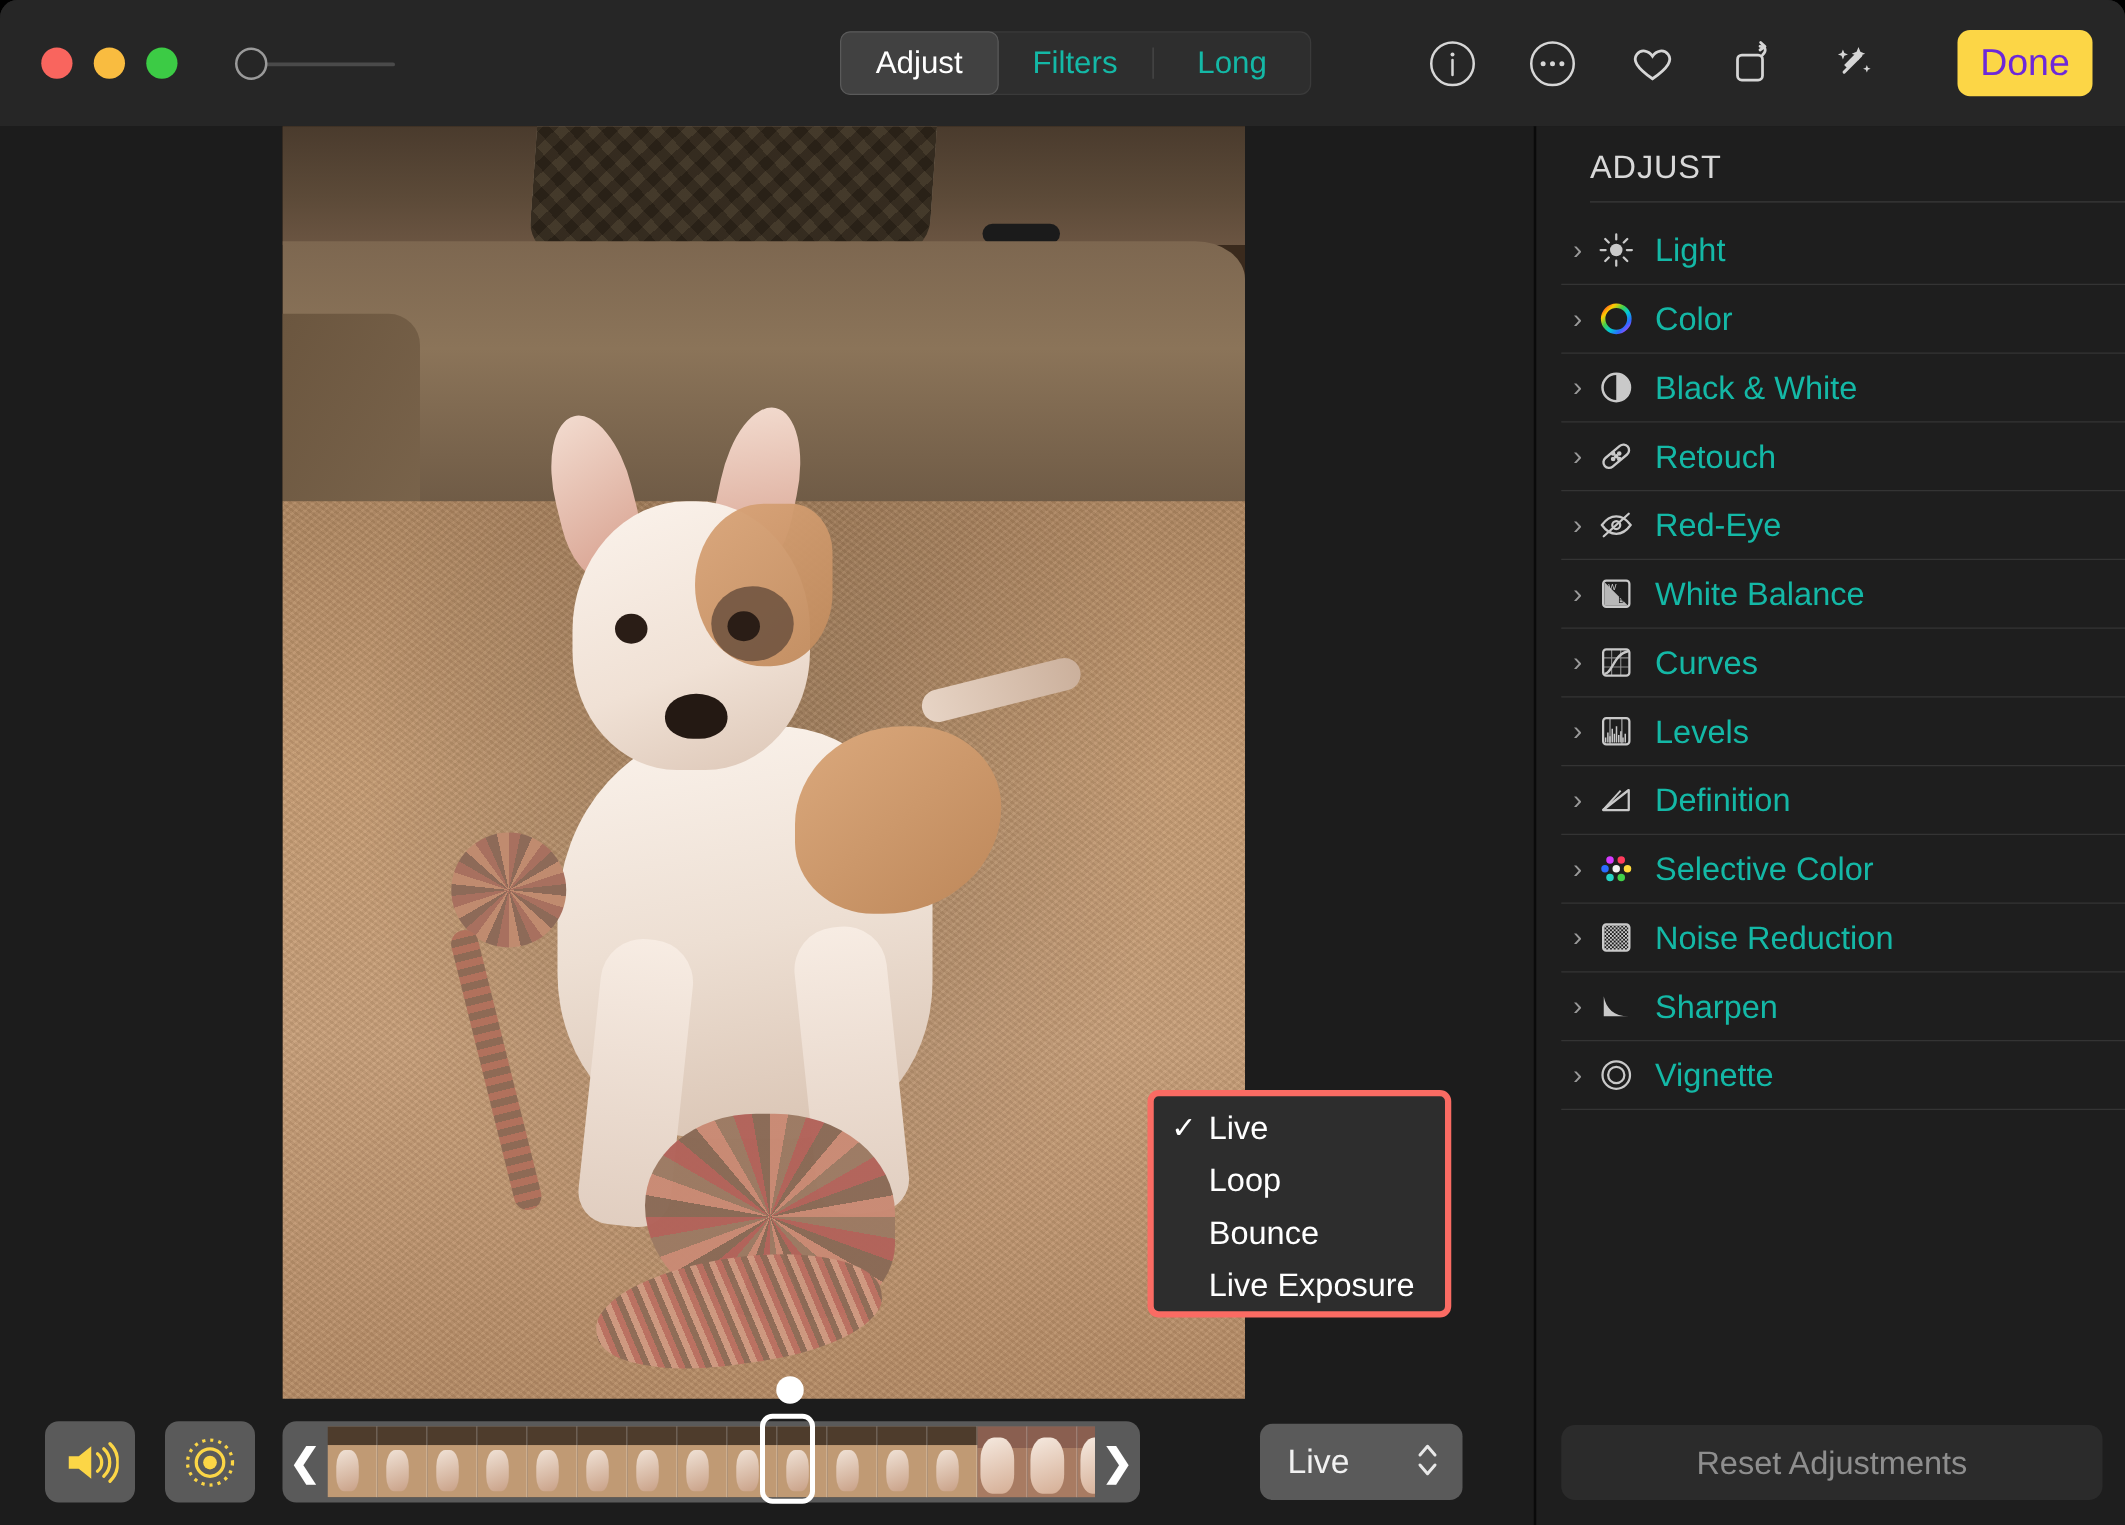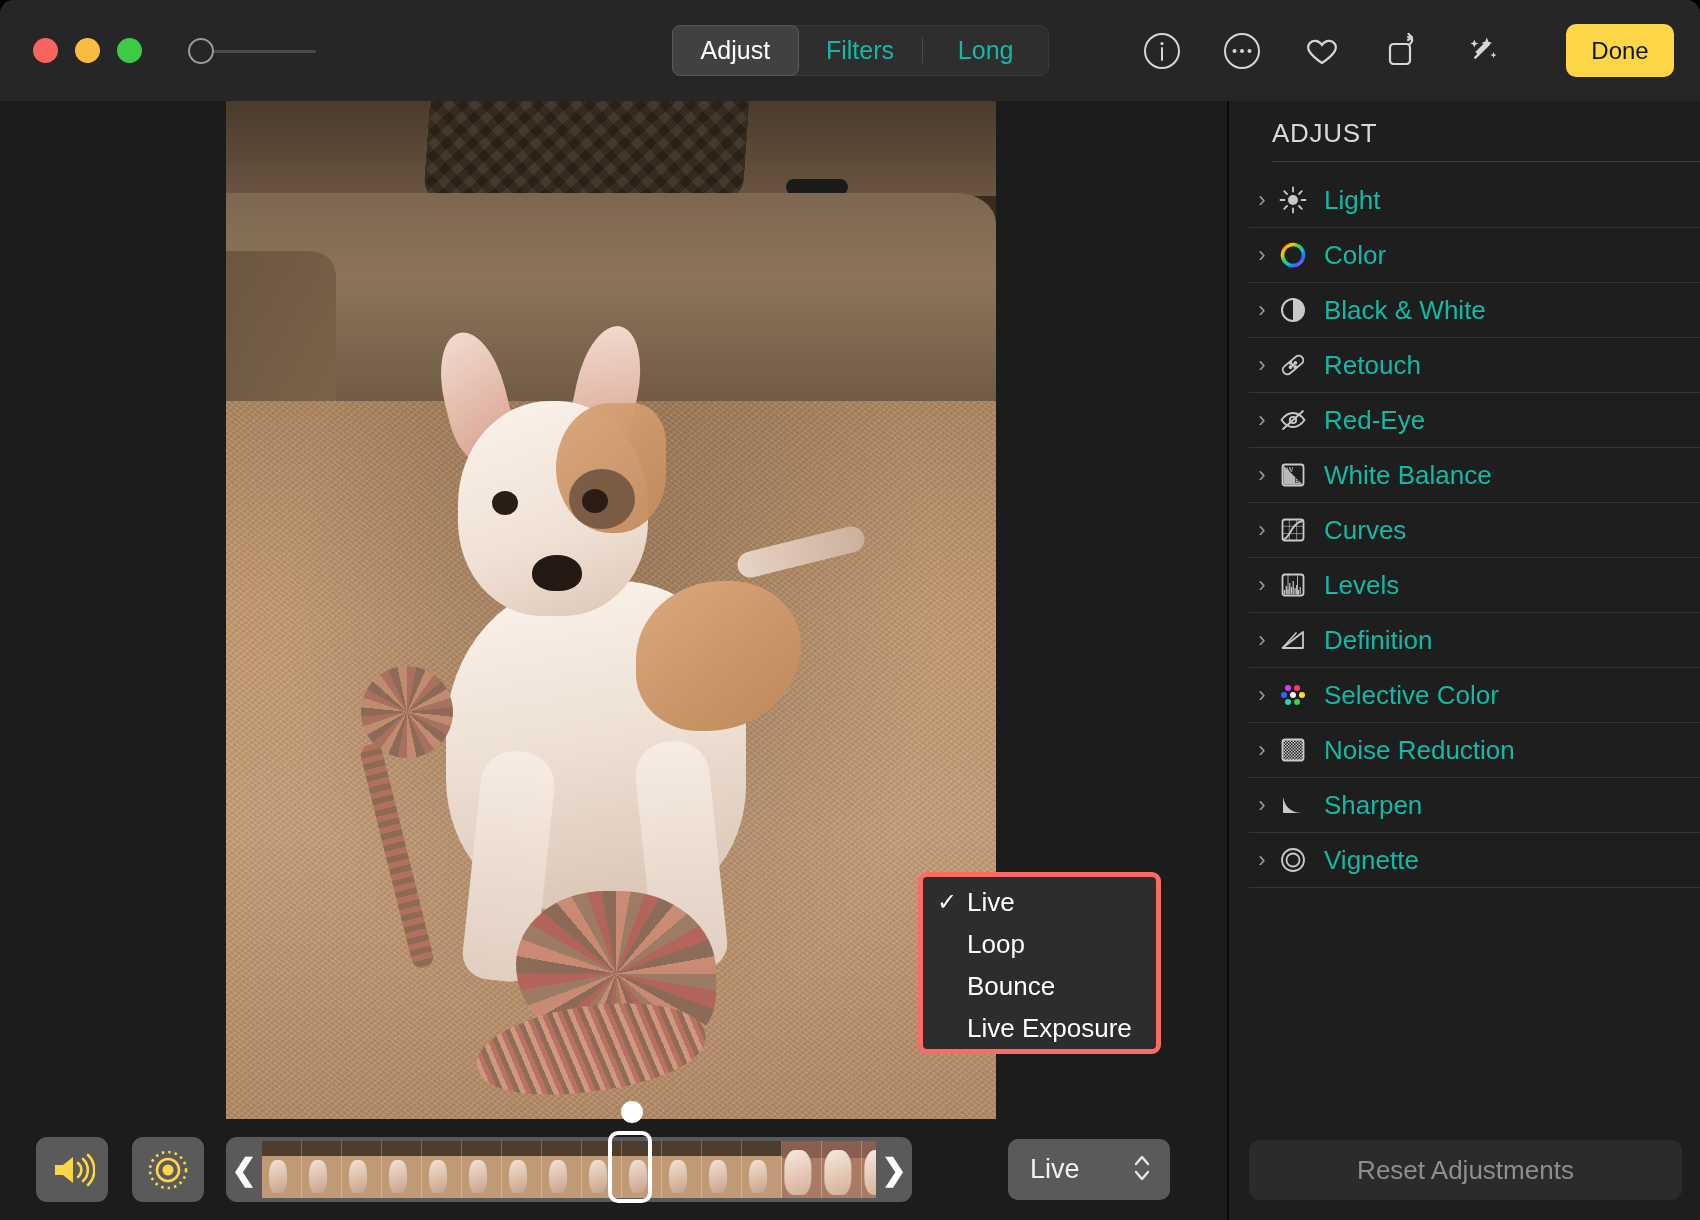--- a/index.html
+++ b/index.html
@@ -59,21 +59,21 @@
   #tb-icons {
     position: absolute; left: 1140px; top: 0; height: 101px;
     display: flex; align-items: center; gap: 36px;
   }
   .tbi { width: 44px; height: 44px; display:flex; align-items:center; justify-content:center; color: #d6d6d6; }
   #done-btn {
     position: absolute; right: 26px; top: 24px;
     width: 108px; height: 53px;
     background: #fcd646; border-radius: 10px;
     display: flex; align-items: center; justify-content: center;
-    font-size: 24px; color: #0f172a; font-weight: 400;
+    font-size: 30px; color: #6d28d9; font-weight: 400;
   }
 
   
   #stage {
     position: absolute; top: 101px; left: 0;
     width: 1227px; height: 1119px;
     background: #1c1c1c;
   }
   #photo-wrap {
     position: absolute; left: 226px; top: 0;

